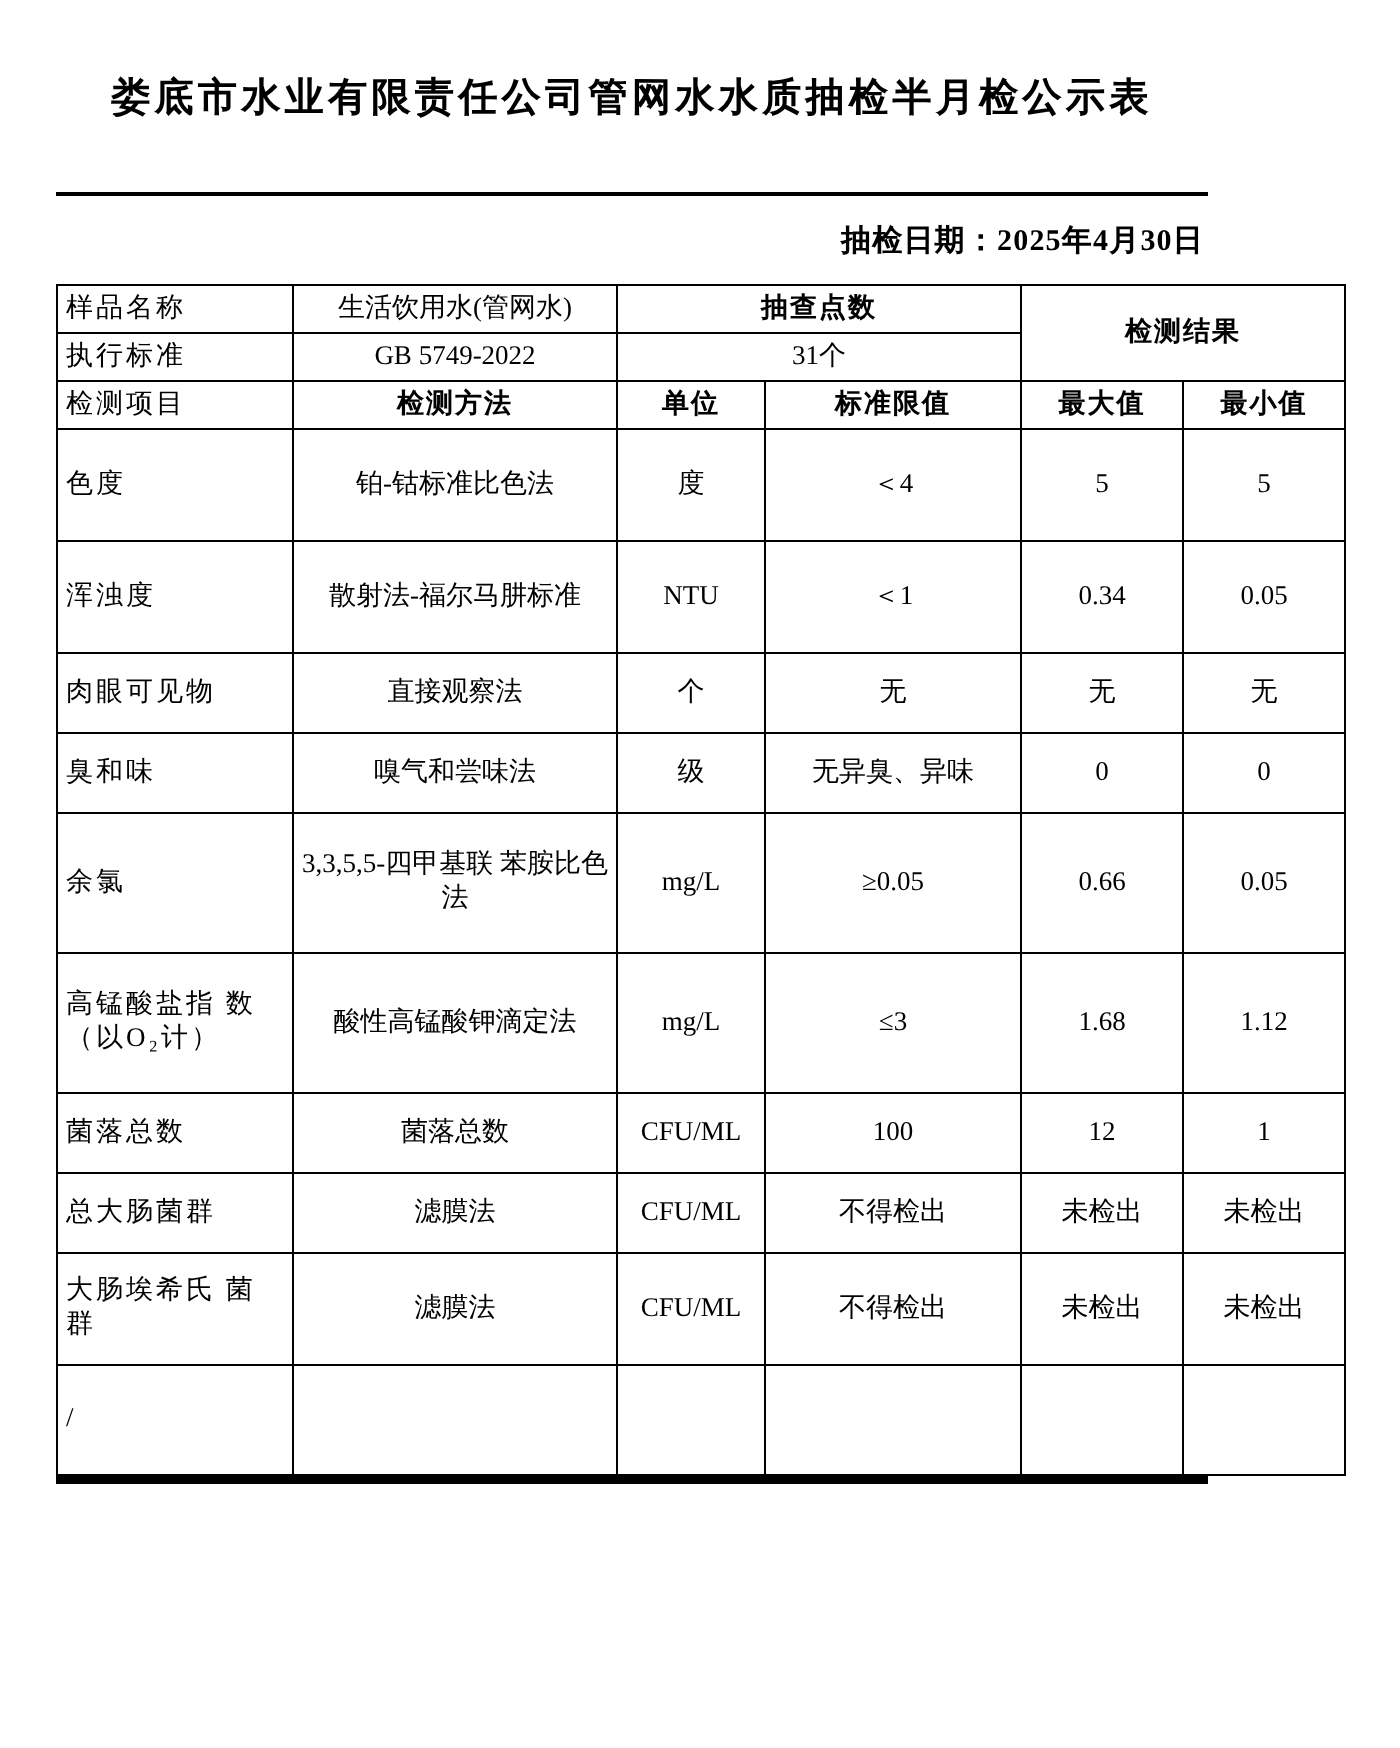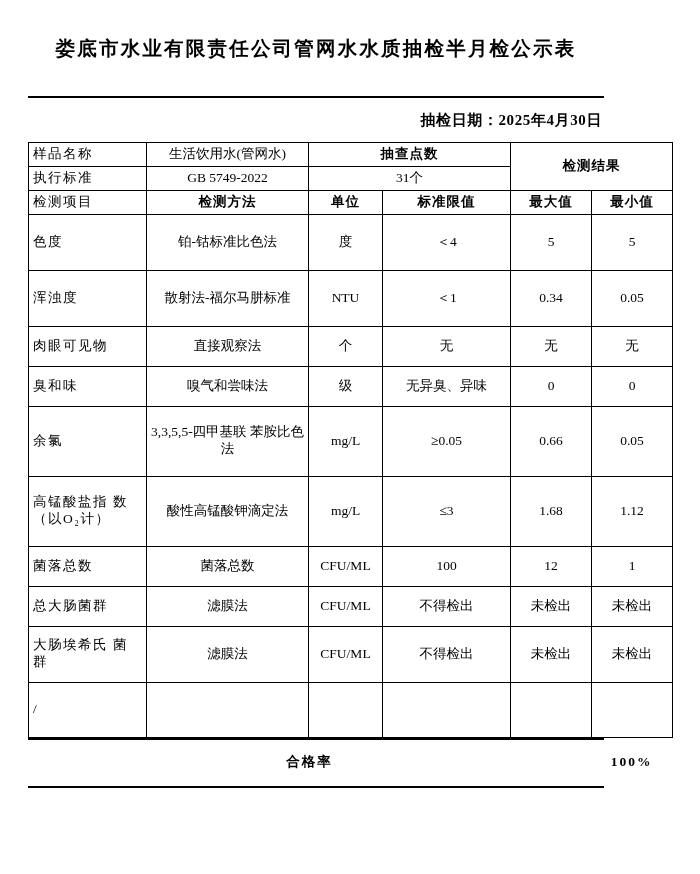--- a/index.html
+++ b/index.html
@@ -227,28 +227,16 @@
         <td></td>
         <td></td>
         <td></td>
         <td></td>
       </tr>
     </tbody>
   </table>
 
   <div class="bottom-rule"></div>
 
-  <table class="report">
-    <colgroup>
-      <col style="width:563px">
-      <col style="width:81px">
-    </colgroup>
-    <tbody>
-      <tr class="footer-row">
-        <td style="border:none;">合格率</td>
-        <td style="border:none;">100%</td>
-      </tr>
-    </tbody>
-  </table>
 
   <div class="bottom-rule"></div>
 
 </div>
 
 </body></html>

